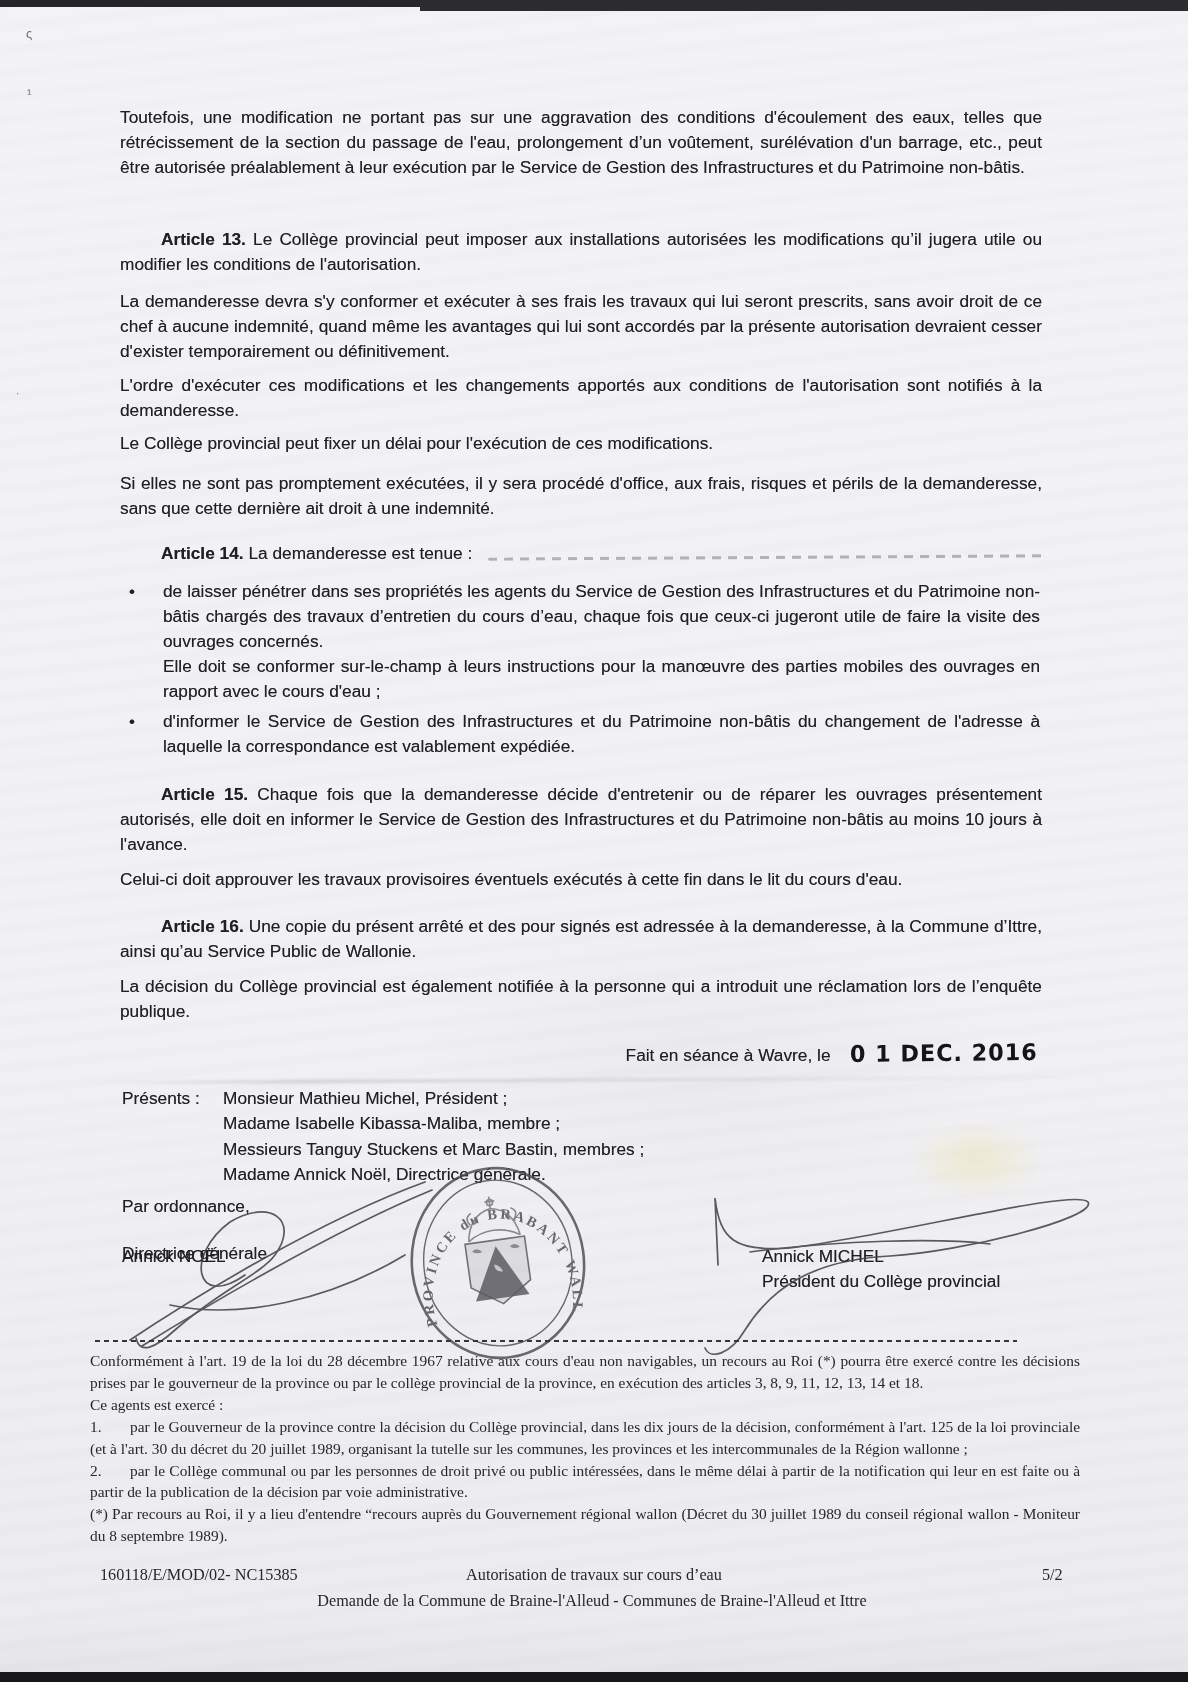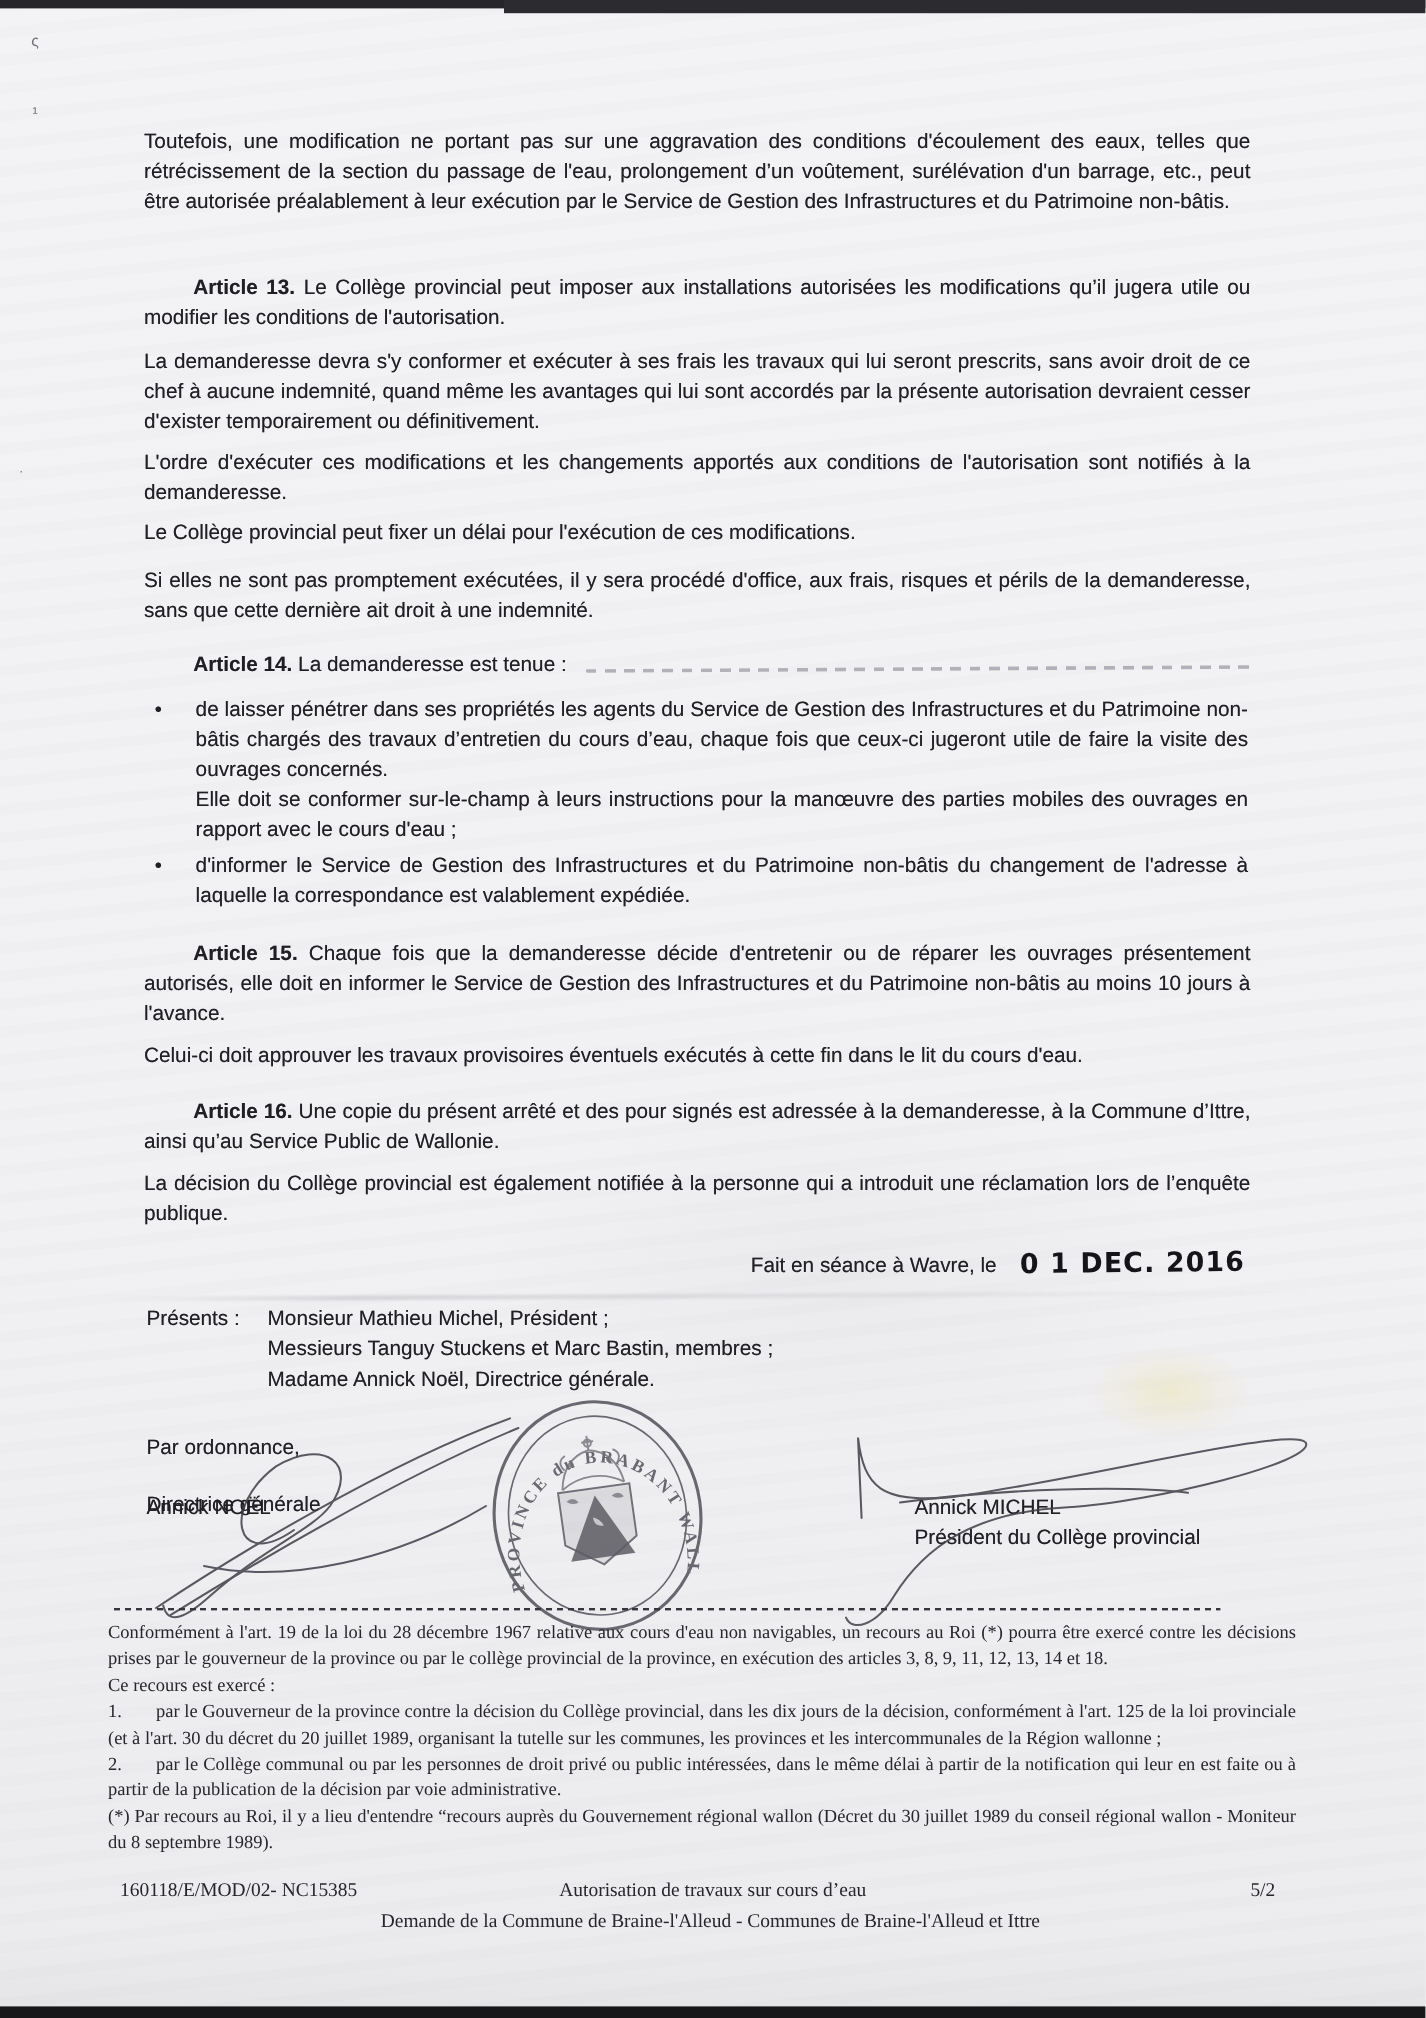--- a/index.html
+++ b/index.html
@@ -127,20 +127,21 @@
 
   <div class="dateline">
     <span class="lbl">Fait en séance à Wavre, le</span>
     <span class="stamp">0 1 DEC. 2016</span>
   </div>
 
   <div class="presents">
     <div class="plabel">Présents :</div>
     <div>
       <div>Monsieur Mathieu Michel, Président ;</div>
+      <div>Madame Isabelle Kibassa-Maliba, membre ;</div>
       <div>Messieurs Tanguy Stuckens et Marc Bastin, membres ;</div>
       <div>Madame Annick Noël, Directrice générale.</div>
     </div>
   </div>
 
   <div class="sigline" style="left:122px;top:1196px;">Par ordonnance,</div>
 
   <div class="sigline" style="left:122px;top:1246px;">Annick NOËL</div>
   <div class="sigline" style="left:122px;top:1243px;">Directrice générale</div>
 
@@ -187,21 +188,21 @@
       <path d="M 70 84 L 130 84 L 130 128 L 100 148 L 70 128 Z" fill="#9a9aa2" fill-opacity=".28" stroke="#55555e" stroke-width="1.6"></path>
       <path d="M 100 90 L 127 142 L 73 142 Z" fill="#3c3c44" fill-opacity=".85"></path>
       <path d="M 76 92 q 6 -4 10 2 q -6 2 -10 -2 M 114 92 q 6 -4 10 2 q -6 2 -10 -2" fill="#55555e" opacity=".75"></path>
       <path d="M 96 108 q 6 2 8 8 q -8 0 -8 -8" fill="#d9d9de" opacity=".8"></path>
     </g>
   </svg>
 
   <div class="dash-sep"></div>
   <div class="footnote">
     <p>Conformément à l'art. 19 de la loi du 28 décembre 1967 relative aux cours d'eau non navigables, un recours au Roi (*) pourra être exercé contre les décisions prises par le gouverneur de la province ou par le collège provincial de la province, en exécution des articles 3, 8, 9, 11, 12, 13, 14 et 18.</p>
-    <p>Ce recours est exercé :</p>
+    <p>Ce agents est exercé :</p>
     <p><span class="num">1.</span><span>par le Gouverneur de la province contre la décision du Collège provincial, dans les dix jours de la décision, conformément à l'art. 125 de la loi provinciale (et à l'art. 30 du décret du 20 juillet 1989, organisant la tutelle sur les communes, les provinces et les intercommunales de la Région wallonne ;</span></p>
     <p><span class="num">2.</span><span>par le Collège communal ou par les personnes de droit privé ou public intéressées, dans le même délai à partir de la notification qui leur en est faite ou à partir de la publication de la décision par voie administrative.</span></p>
     <p>(*) Par recours au Roi, il y a lieu d'entendre “recours auprès du Gouvernement régional wallon (Décret du 30 juillet 1989 du conseil régional wallon - Moniteur du 8 septembre 1989).</p>
   </div>
 
   <div class="footer-ref">160118/E/MOD/02- NC15385</div>
   <div class="footer-title">Autorisation de travaux sur cours d’eau</div>
   <div class="footer-page">5/2</div>
   <div class="footer-line2">Demande de la Commune de Braine-l'Alleud - Communes de Braine-l'Alleud et Ittre</div>
 

